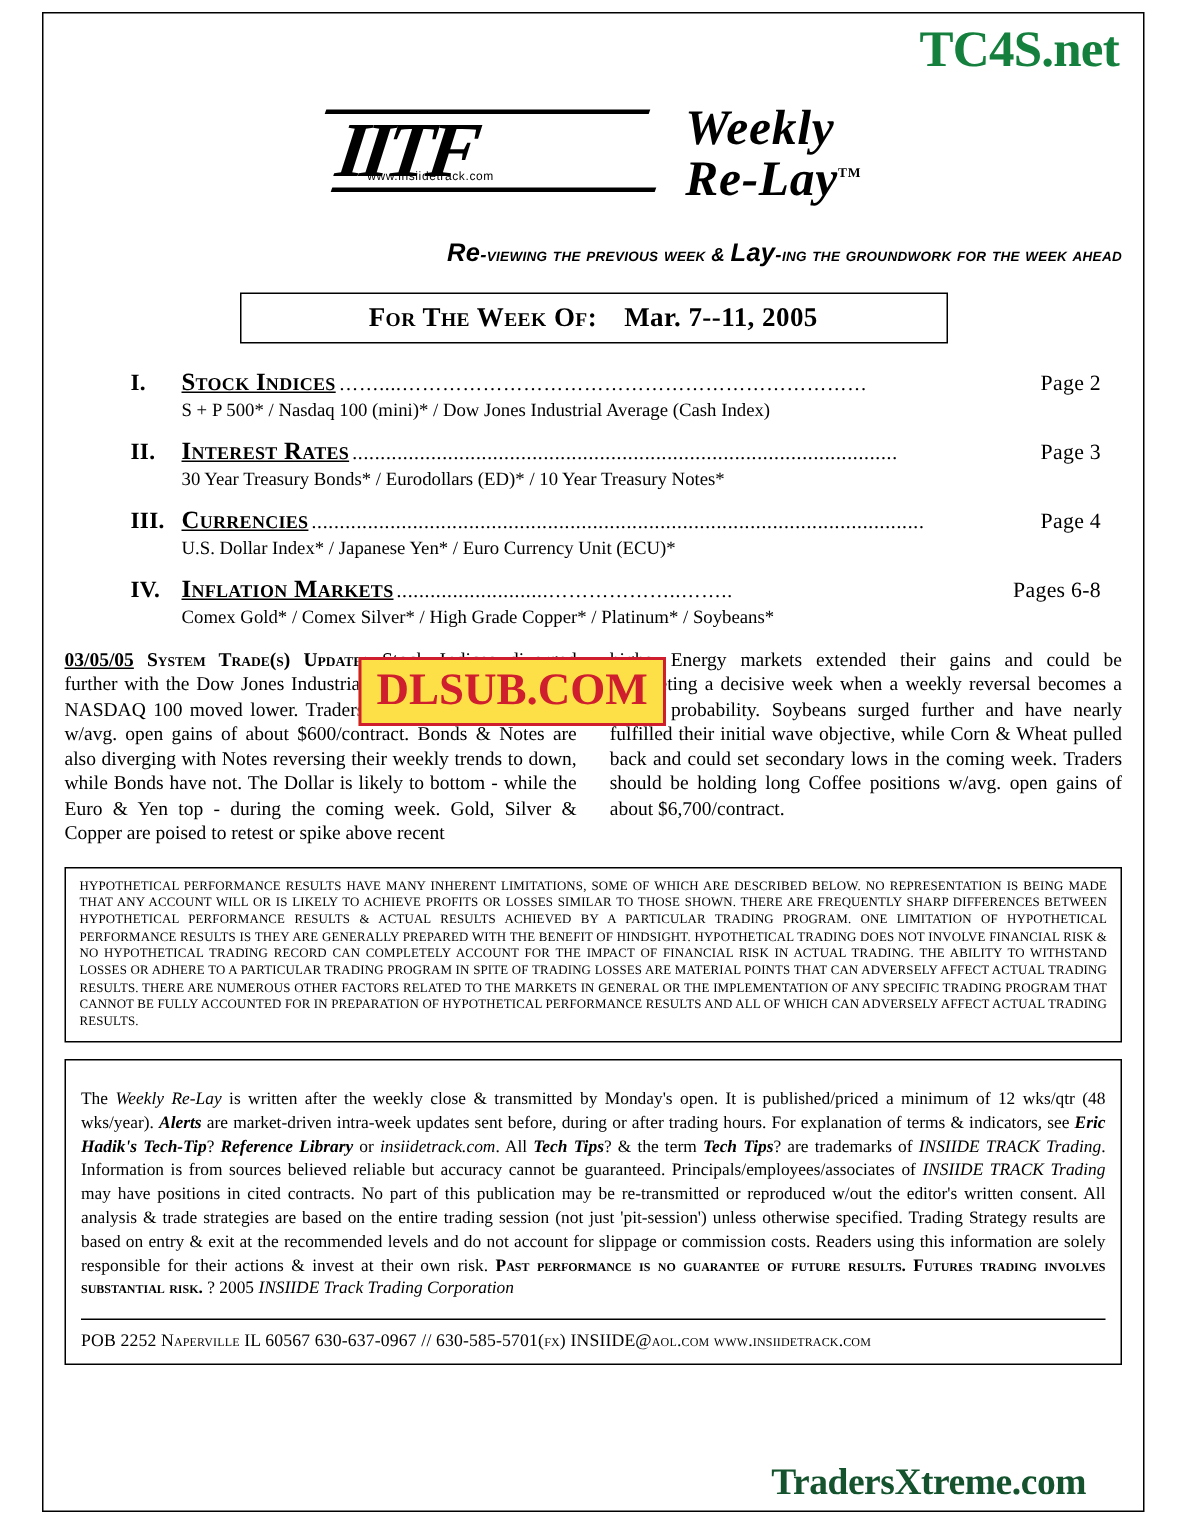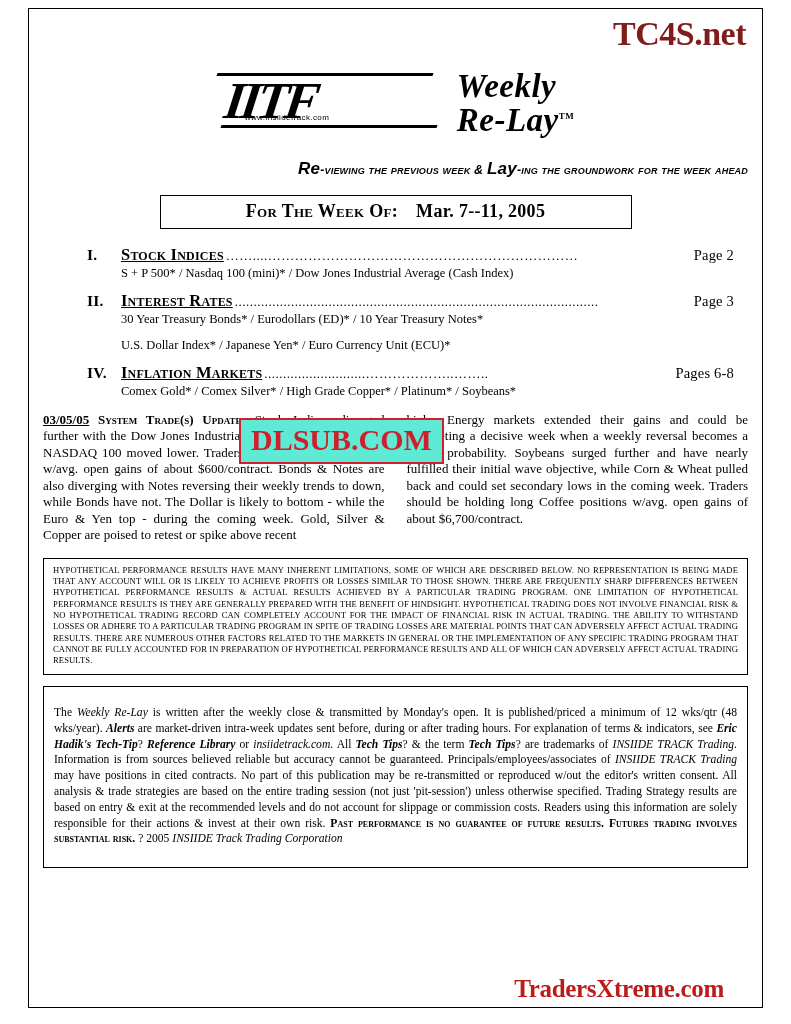--- a/index.html
+++ b/index.html
@@ -34,21 +34,21 @@
   }
 
   
   .brand-top {
     position: absolute;
     right: 16px;
     top: 6px;
     font-family: "Liberation Serif", serif;
     font-size: 34px;
     font-weight: bold;
-    color: #7f1d1d;
+    color: #15803d;
     letter-spacing: -0.5px;
   }
 
   
   .masthead {
     margin-top: 52px;
     height: 74px;
     display: flex;
     align-items: center;
     justify-content: center;
@@ -216,21 +216,21 @@
 
   
   .watermark {
     position: absolute;
     left: 196px;
     top: 6px;
     font-family: "Liberation Serif", serif;
     font-weight: bold;
     font-size: 30px;
     color: #cf1f2e;
-    background: #5eead4;
+    background: #fde047;
     border: 2px solid #cf1f2e;
     padding: 1px 10px 3px 10px;
     letter-spacing: 0px;
     z-index: 5;
   }
 
   
   .disclaimer {
     margin-top: 14px;
     border: 1px solid #000;
@@ -266,21 +266,21 @@
   .address .sc { font-variant: small-caps; }
 
   
   .brand-bottom {
     position: absolute;
     right: 38px;
     bottom: 4px;
     font-family: "Liberation Serif", serif;
     font-size: 25px;
     font-weight: bold;
-    color: #b91c1c;
+    color: #14532d;
     letter-spacing: -0.3px;
   }
 </style>
 </head>
 <body>
 
 <div class="page">
   <div class="inner">
 
     <div class="brand-top">TC4S.net</div>
@@ -322,20 +322,26 @@
         <div class="toc-line">
           <span class="toc-num">II.</span>
           <span class="toc-title">Interest Rates</span>
           <span class="toc-dots">.................................................................................................</span>
           <span class="toc-page">Page 3</span>
         </div>
         <div class="toc-sub">30 Year Treasury Bonds* / Eurodollars (ED)* / 10 Year Treasury Notes*</div>
       </div>
 
       <div class="toc-item">
+        <div class="toc-line">
+          <span class="toc-num">III.</span>
+          <span class="toc-title">Currencies</span>
+          <span class="toc-dots">.............................................................................................................</span>
+          <span class="toc-page">Page 4</span>
+        </div>
         <div class="toc-sub">U.S. Dollar Index* / Japanese Yen* / Euro Currency Unit (ECU)*</div>
       </div>
 
       <div class="toc-item">
         <div class="toc-line">
           <span class="toc-num">IV.</span>
           <span class="toc-title">Inflation Markets</span>
           <span class="toc-dots">...........................………………..……..</span>
           <span class="toc-page">Pages 6-8</span>
         </div>
@@ -360,18 +366,21 @@
         <p>highs. Energy markets extended their gains and could be completing a decisive week when a weekly reversal becomes a higher probability. Soybeans surged further and have nearly fulfilled their initial wave objective, while Corn &amp; Wheat pulled back and could set secondary lows in the coming week.  Traders should be holding long Coffee positions w/avg. open gains of about $6,700/contract.</p>
       </div>
     </div>
 
     <div class="disclaimer">Hypothetical performance results have many inherent limitations, some of which are described below. No representation is being made that any account will or is likely to achieve profits or losses similar to those shown. There are frequently sharp differences between hypothetical performance results &amp; actual results achieved by a particular trading program. One limitation of hypothetical performance results is they are generally prepared with the benefit of hindsight.  Hypothetical trading does not involve financial risk &amp; no hypothetical trading record can completely account for the impact of financial risk in actual trading. The ability to withstand losses or adhere to a particular trading program in spite of trading losses are material points that can adversely affect actual trading results. There are numerous other factors related to the markets in general or the implementation of any specific trading program that cannot be fully accounted for in preparation of hypothetical performance results and all of which can adversely affect actual trading results.</div>
 
     <div class="footerbox">
       <p>
         <span>The </span><span class="ital">Weekly Re-Lay</span><span>  is written after the weekly close &amp; transmitted by Monday's open.  It is published/priced a minimum of 12 wks/qtr (48 wks/year). </span><span class="bi">Alerts</span><span> are market-driven intra-week updates sent before, during or after trading hours. For explanation of terms &amp; indicators, see </span><span class="bi">Eric Hadik's Tech-Tip</span><span>?  </span><span class="bi">Reference Library</span><span> or </span><span class="ital">insiidetrack.com</span><span>. All </span><span class="bi">Tech Tips</span><span>? &amp; the term </span><span class="bi">Tech Tips</span><span>?  are trademarks of </span><span class="ital">INSIIDE TRACK Trading</span><span>. Information is from sources believed reliable but accuracy cannot be guaranteed. Principals/employees/associates of </span><span class="ital">INSIIDE TRACK Trading</span><span> may have positions in cited contracts.  No part of this publication may be re-transmitted or reproduced w/out the editor's written consent.  All analysis &amp; trade strategies are based on the entire trading session (not just 'pit-session') unless otherwise specified. Trading Strategy results are based on entry &amp; exit at the recommended levels and do not account for slippage or commission costs. Readers using this information are solely responsible for their actions &amp; invest at their own risk. </span><span class="caps">Past performance is no guarantee of future results.  Futures trading involves substantial risk.</span><span>  ? 2005 </span><span class="ital">INSIIDE Track Trading Corporation</span>
       </p>
+      <div class="address">
+        <span class="sc">POB 2252  Naperville IL 60567  630-637-0967 // 630-585-5701(fx)   INSIIDE@aol.com  www.insiidetrack.com</span>
+      </div>
     </div>
 
     <div class="brand-bottom">TradersXtreme.com</div>
 
   </div>
 </div>
 
 </body></html>

